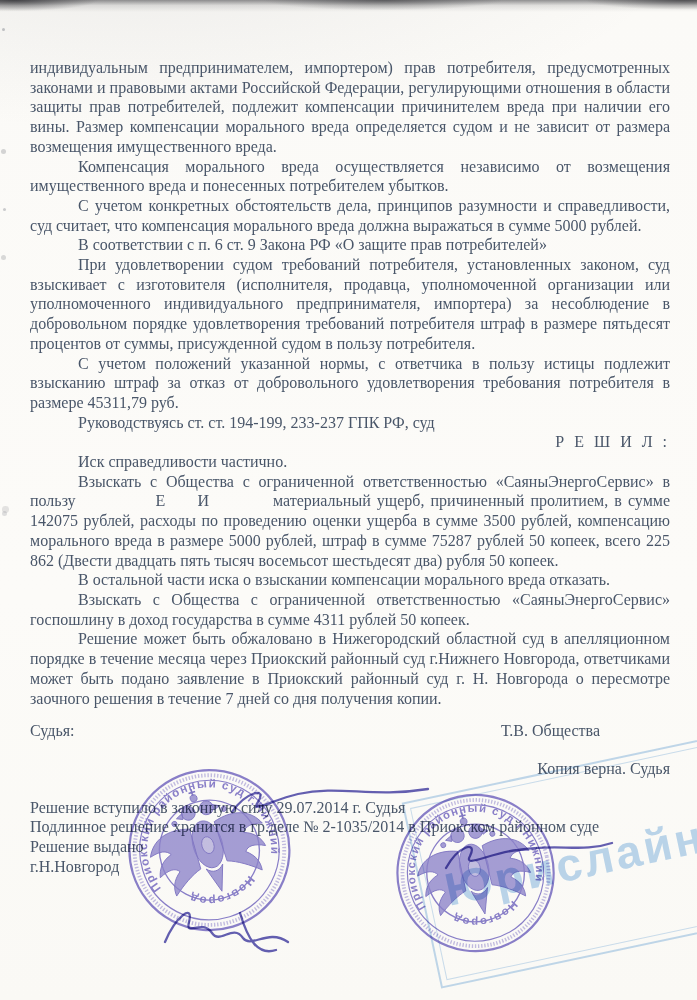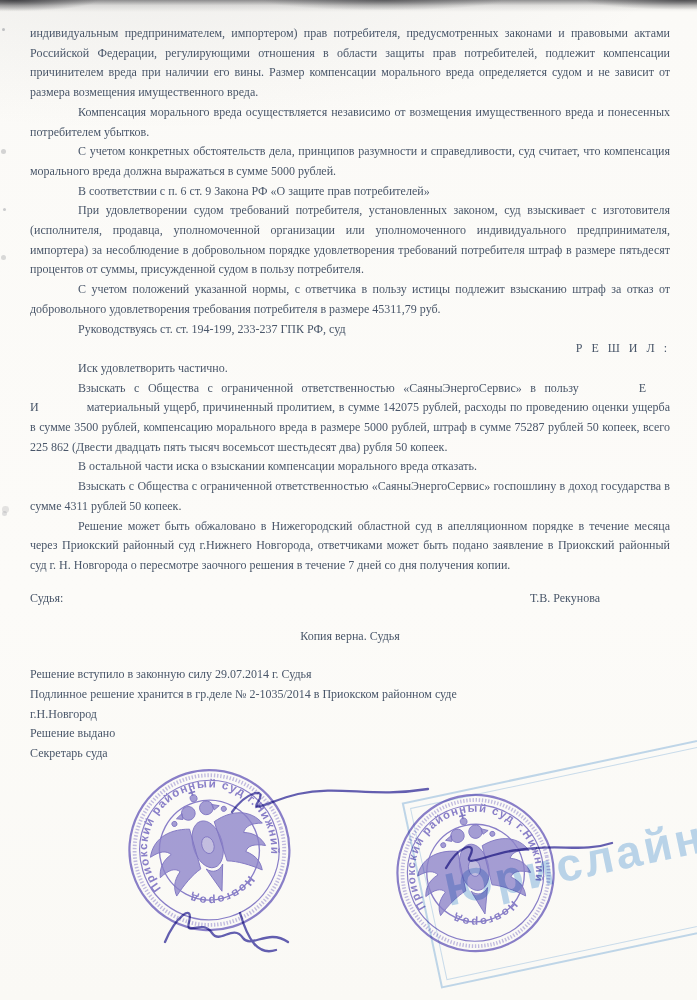--- a/index.html
+++ b/index.html
@@ -27,34 +27,35 @@
   .specks{position:absolute;left:2px;top:28px;width:3px;height:3px;border-radius:50%;
     background:rgba(90,95,105,.35);z-index:5;
     box-shadow:0 122px 0 1px rgba(90,95,105,.25),
                1px 180px 0 0 rgba(90,95,105,.30),
                0 228px 0 1px rgba(90,95,105,.22),
                2px 480px 0 2px rgba(150,150,155,.25),
                1px 484px 0 1px rgba(120,120,130,.22);}
   .content{
     position:relative;z-index:2;
     padding:24px 27px 0 30px;
-    font-size:12px;line-height:19.7px;
+    font-size:16px;line-height:19.7px;
     text-align:justify;
+    margin-top:34px;
   }
   .content p{margin:0;text-indent:48px;}
   .content p.no-indent{text-indent:0;}
   .resolution{
     text-align:right;text-indent:0 !important;
     margin-top:10px;margin-bottom:20px;
     letter-spacing:3px;
   }
   .sig-row{display:flex;margin-top:13px;text-align:center;}
   .sig-row .spacer{flex:1;}
   .sig-row .judge-name{margin-right:70px;}
-  .copy-line{margin-top:18.5px;text-align:center;}
+  .copy-line{margin-top:18.5px;text-align:right;}
   .final-block{margin-top:18.5px;text-align:left;}
   .final-block div{white-space:nowrap;}
   
   .watermark{
     position:absolute;left:418px;top:768px;width:310px;height:186px;z-index:1;
     border:2px solid rgba(183,208,230,.9);
     transform:rotate(-12deg);
     display:flex;align-items:center;justify-content:center;
   }
   .watermark::after{
@@ -87,40 +88,39 @@
     <p class="no-indent">индивидуальным предпринимателем, импортером) прав потребителя, предусмотренных законами и правовыми актами Российской Федерации, регулирующими отношения в области защиты прав потребителей, подлежит компенсации причинителем вреда при наличии его вины. Размер компенсации морального вреда определяется судом и не зависит от размера возмещения имущественного вреда.</p>
     <p>Компенсация морального вреда осуществляется независимо от возмещения имущественного вреда и понесенных потребителем убытков.</p>
     <p>С учетом конкретных обстоятельств дела, принципов разумности и справедливости, суд считает, что компенсация морального вреда должна выражаться в сумме 5000 рублей.</p>
     <p>В соответствии с п. 6 ст. 9 Закона РФ «О защите прав потребителей»</p>
     <p>При удовлетворении судом требований потребителя, установленных законом, суд взыскивает с изготовителя (исполнителя, продавца, уполномоченной организации или уполномоченного индивидуального предпринимателя, импортера) за несоблюдение в добровольном порядке удовлетворения требований потребителя штраф в размере пятьдесят процентов от суммы, присужденной судом в пользу потребителя.</p>
     <p>С учетом положений указанной нормы, с ответчика в пользу истицы подлежит взысканию штраф за отказ от добровольного удовлетворения требования потребителя в размере 45311,79 руб.</p>
     <p>Руководствуясь ст. ст. 194-199, 233-237 ГПК РФ, суд</p>
 
     <p class="resolution">Р Е Ш И Л :</p>
 
-    <p>Иск удовлетворить частично.</p>
+    <p>Иск справедливости частично.</p>
     <p>Взыскать с Общества с ограниченной ответственностью «СаяныЭнергоСервис» в пользу     Е  И    материальный ущерб, причиненный пролитием, в сумме 142075 рублей, расходы по проведению оценки ущерба в сумме 3500 рублей, компенсацию морального вреда в размере 5000 рублей, штраф в сумме 75287 рублей 50 копеек, всего 225 862 (Двести двадцать пять тысяч восемьсот шестьдесят два) рубля 50 копеек.</p>
     <p>В остальной части иска о взыскании компенсации морального вреда отказать.</p>
     <p>Взыскать с Общества с ограниченной ответственностью «СаяныЭнергоСервис» госпошлину в доход государства в сумме 4311 рублей 50 копеек.</p>
     <p>Решение  может быть обжаловано в Нижегородский областной суд в апелляционном порядке в течение месяца через Приокский районный суд г.Нижнего Новгорода, ответчиками может быть подано заявление в Приокский районный суд г. Н. Новгорода о пересмотре заочного решения в течение 7 дней со дня получения копии.</p>
 
     <div class="sig-row">
       <span>Судья:</span>
       <span class="spacer"></span>
-      <span class="judge-name">Т.В. Рекунова</span>
+      <span class="judge-name">Т.В. Общества</span>
     </div>
 
     <div class="copy-line">Копия верна. Судья</div>
 
     <div class="final-block">
       <div>Решение вступило в законную силу 29.07.2014 г. Судья</div>
       <div>Подлинное решение хранится в гр.деле № 2-1035/2014 в Приокском районном суде</div>
+      <div>Решение выдано</div>
       <div>г.Н.Новгород</div>
-      <div>Решение выдано</div>
-      <div>Секретарь суда</div>
     </div>
   </div>
 
   <svg width="0" height="0" style="position:absolute" aria-hidden="true">
     <defs>
       <path id="arcTop" d="M 35,130 A 72,72 0 1 1 165,130" fill="none"></path>
       <path id="arcBot" d="M 145,131 A 55,55 0 0 1 55,131" fill="none"></path>
       <g id="eagle" fill="#7f74cb" fill-opacity="0.78" stroke="#7066c2" stroke-width="1">
         <path d="M96,30 h8 M100,26 v8" stroke="#7066c2" stroke-width="2" fill="none"></path>
         <circle cx="100" cy="37" r="4"></circle>

